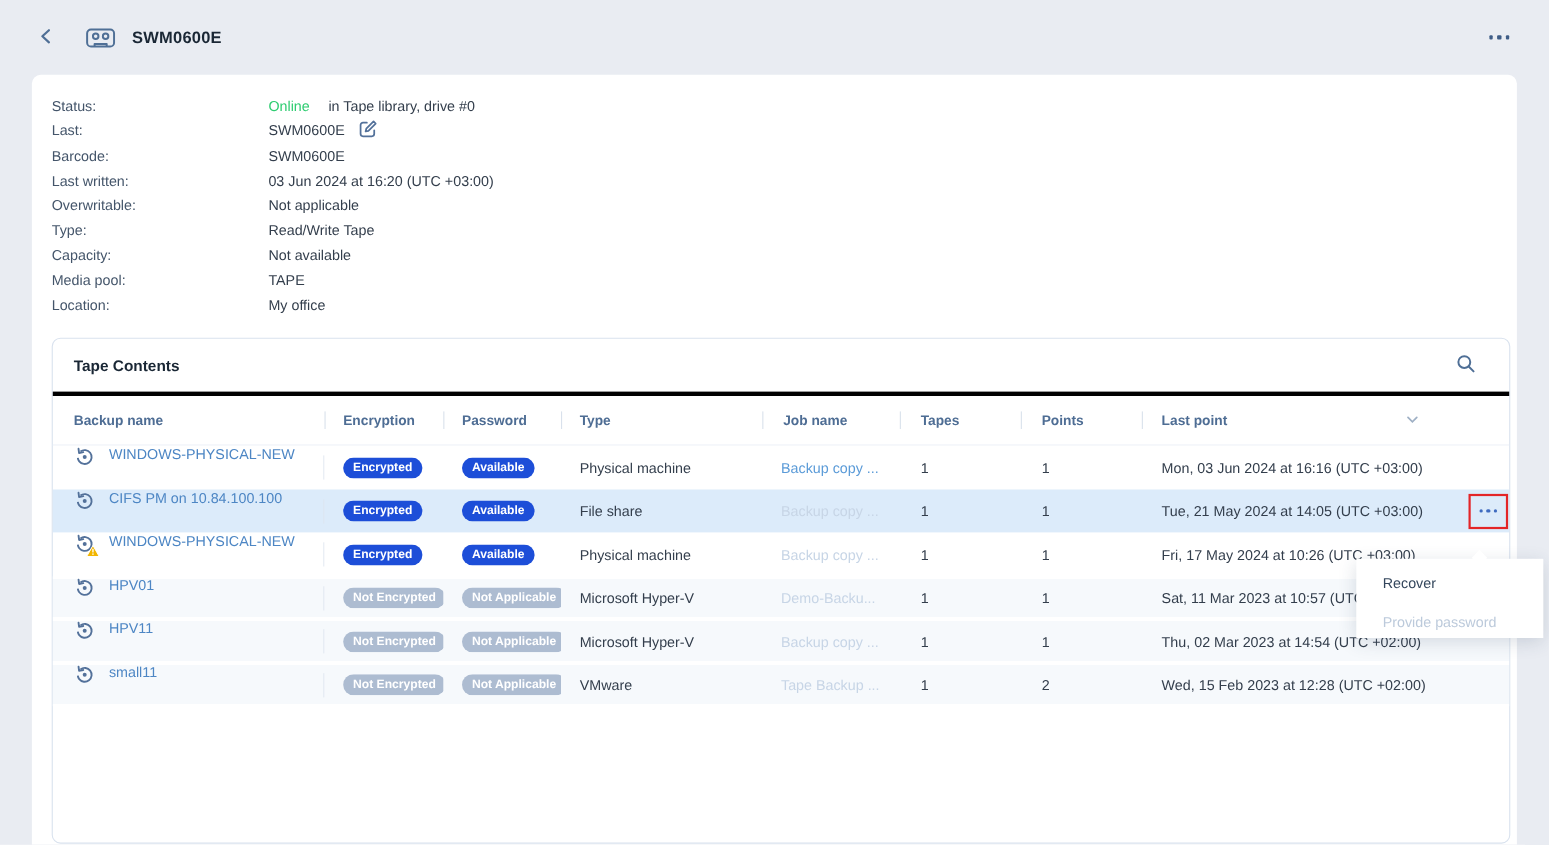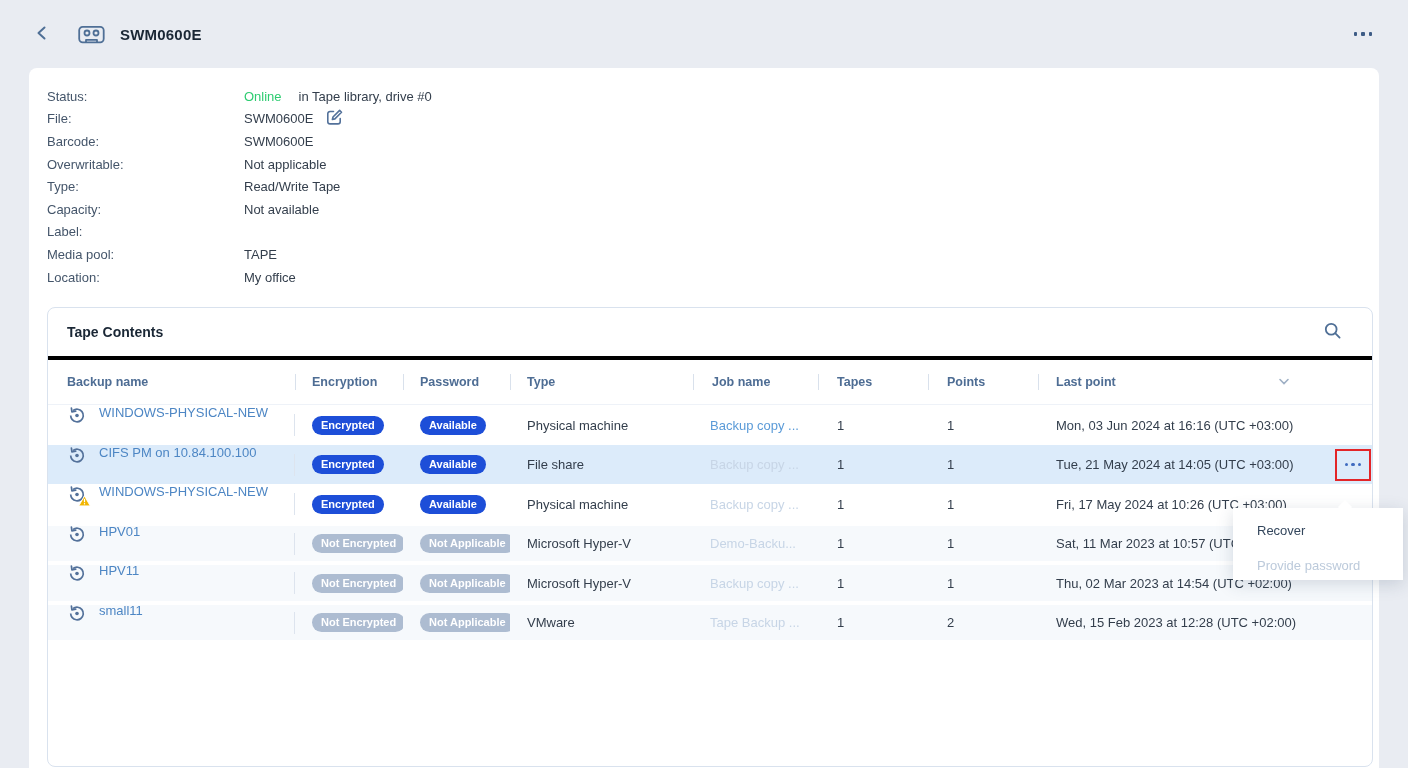--- a/index.html
+++ b/index.html
@@ -114,21 +114,21 @@
   <div>
       <div class="detail-row">
     <span class="detail-label">Status:</span>
     <span class="detail-value-wrap">
       <span class="status-online">Online</span>
       <span>in Tape library, drive #0</span>
 
     </span>
   </div>
       <div class="detail-row">
-    <span class="detail-label">File:</span>
+    <span class="detail-label">Last:</span>
     <span class="detail-value-wrap">
 
       <span>SWM0600E</span>
       <button class="icon-btn edit-btn">
         <span>
           <svg width="19" height="19" viewBox="0 0 19 19" fill="none" stroke="#53719a" stroke-width="1.6" stroke-linecap="round" stroke-linejoin="round">
             <path d="M8.5 3.5 H5 a2.2 2.2 0 0 0 -2.2 2.2 v8 a2.2 2.2 0 0 0 2.2 2.2 h8 a2.2 2.2 0 0 0 2.2 -2.2 V10.5"></path>
             <path d="M14.6 2.4 l1.9 1.9 -6.6 6.6 -2.5 .6 .6 -2.5 Z"></path>
           </svg>
         </span>
@@ -137,48 +137,48 @@
   </div>
       <div class="detail-row">
     <span class="detail-label">Barcode:</span>
     <span class="detail-value-wrap">
 
       <span>SWM0600E</span>
 
     </span>
   </div>
       <div class="detail-row">
+    <span class="detail-label">Last written:</span>
+    <span class="detail-value-wrap">
+
+      <span>03 Jun 2024 at 16:20 (UTC +03:00)</span>
+
+    </span>
+  </div>
+      <div class="detail-row">
     <span class="detail-label">Overwritable:</span>
     <span class="detail-value-wrap">
 
       <span>Not applicable</span>
 
     </span>
   </div>
       <div class="detail-row">
     <span class="detail-label">Type:</span>
     <span class="detail-value-wrap">
 
       <span>Read/Write Tape</span>
 
     </span>
   </div>
       <div class="detail-row">
     <span class="detail-label">Capacity:</span>
     <span class="detail-value-wrap">
 
       <span>Not available</span>
-
-    </span>
-  </div>
-      <div class="detail-row">
-    <span class="detail-label">Label:</span>
-    <span class="detail-value-wrap">
-
-      <span></span>
 
     </span>
   </div>
       <div class="detail-row">
     <span class="detail-label">Media pool:</span>
     <span class="detail-value-wrap">
 
       <span>TAPE</span>
 
     </span>

